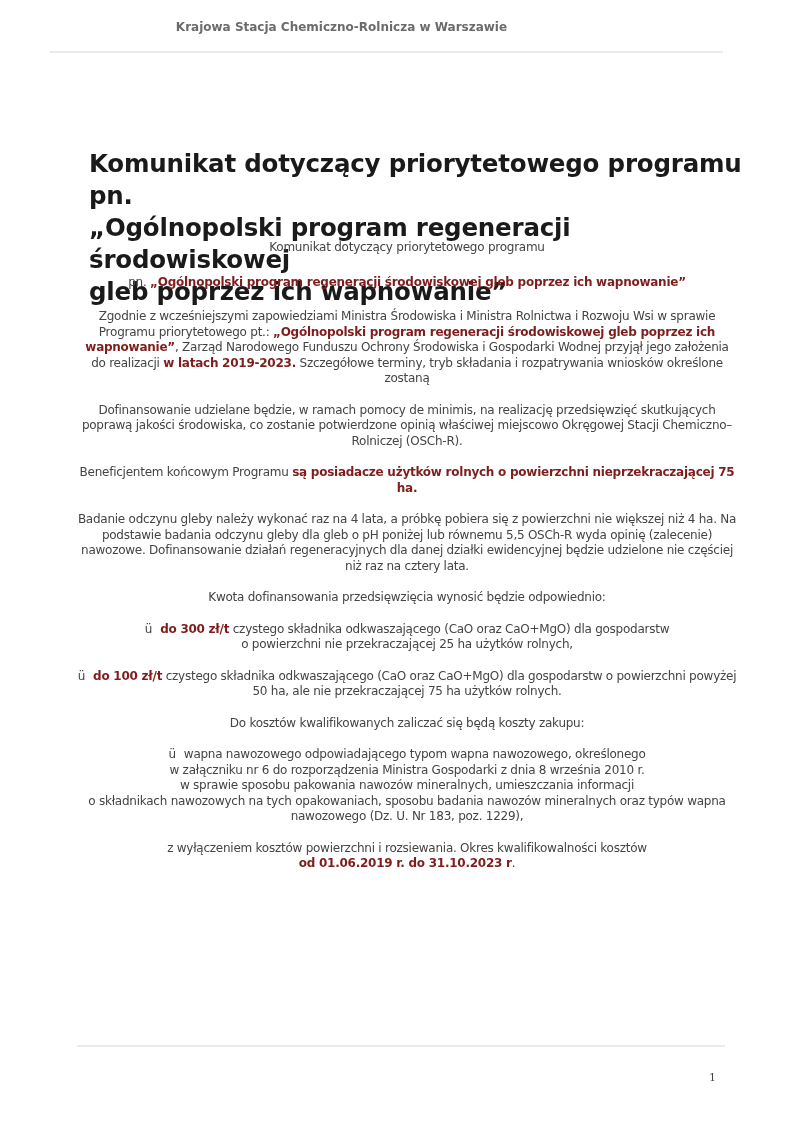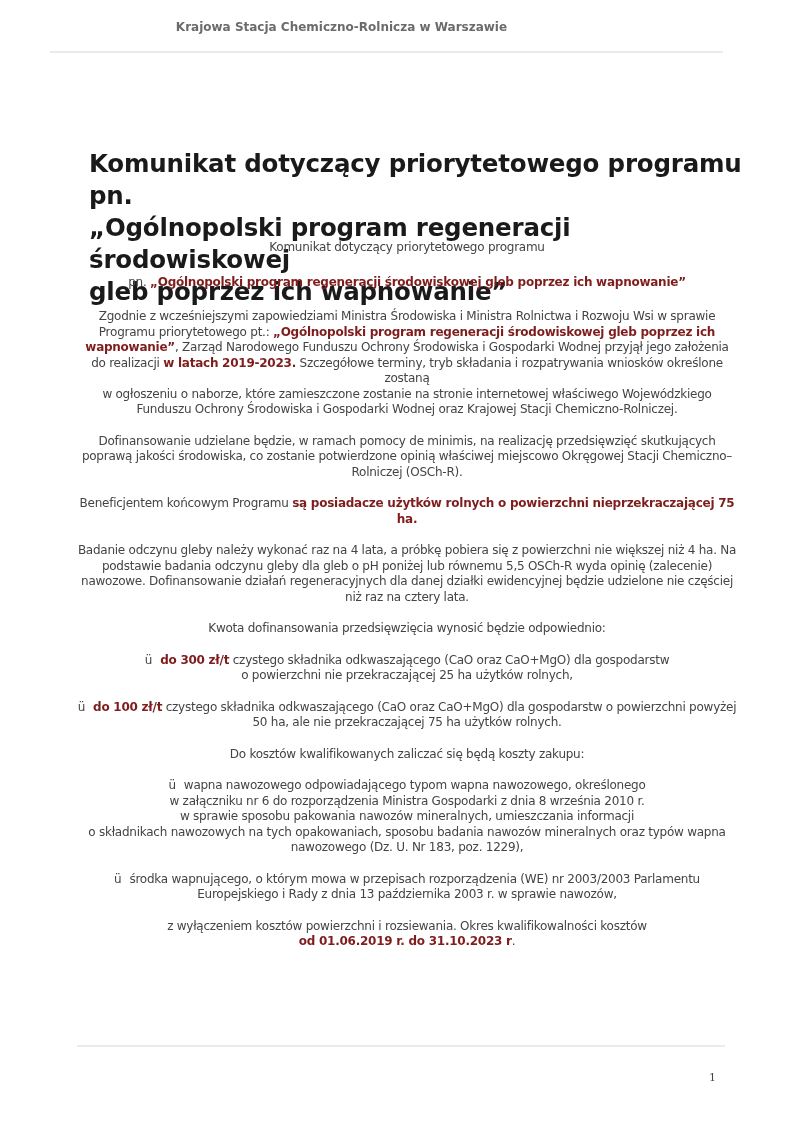--- a/index.html
+++ b/index.html
@@ -34,21 +34,20 @@
 </h1>
 
 <div class="content">
   <div class="p c1 center">Komunikat dotyczący priorytetowego programu</div>
   <div class="p c1 center">
     <span>pn. </span><b>„Ogólnopolski program regeneracji środowiskowej gleb poprzez ich wapnowanie”</b>
   </div>
 
   <div class="p">
     <span>Zgodnie z wcześniejszymi zapowiedziami Ministra Środowiska i Ministra Rolnictwa i Rozwoju Wsi w sprawie Programu priorytetowego pt.: </span><b>„Ogólnopolski program regeneracji środowiskowej gleb poprzez ich wapnowanie”</b><span>, Zarząd Narodowego Funduszu Ochrony Środowiska i Gospodarki Wodnej przyjął jego założenia do realizacji </span><b>w latach 2019-2023.</b><span> Szczegółowe terminy, tryb składania i rozpatrywania wniosków określone zostaną</span><br>
-    <span>w ogłoszeniu o naborze, które zamieszczone zostanie na stronie internetowej właściwego Wojewódzkiego Funduszu Ochrony Środowiska i Gospodarki Wodnej oraz Krajowej Stacji Chemiczno-Rolniczej.</span>
   </div>
 
   <div class="p">Dofinansowanie udzielane będzie, w ramach pomocy de minimis, na realizację przedsięwzięć skutkujących poprawą jakości środowiska, co zostanie potwierdzone opinią właściwej miejscowo Okręgowej Stacji Chemiczno–Rolniczej (OSCh-R).</div>
 
   <div class="p">
     <span>Beneficjentem końcowym Programu </span><b>są posiadacze użytków rolnych o powierzchni nieprzekraczającej 75 ha.</b>
   </div>
 
   <div class="p">Badanie odczynu gleby należy wykonać raz na 4 lata, a próbkę pobiera się z powierzchni nie większej niż 4 ha. Na podstawie badania odczynu gleby dla gleb o pH poniżej lub równemu 5,5 OSCh-R wyda opinię (zalecenie) nawozowe. Dofinansowanie działań regeneracyjnych dla danej działki ewidencyjnej będzie  udzielone nie częściej niż raz na cztery lata.</div>
 
@@ -63,23 +62,20 @@
   </div>
 
   <div class="p">Do kosztów kwalifikowanych zaliczać się będą koszty zakupu:</div>
 
   <div class="p">
     <span class="bullet">ü</span><span>wapna nawozowego odpowiadającego typom wapna nawozowego, określonego</span><br>
     <span>w załączniku nr 6 do rozporządzenia Ministra Gospodarki z dnia 8 września 2010 r.</span><br>
     <span>w sprawie sposobu pakowania nawozów mineralnych, umieszczania informacji</span><br>
     <span>o składnikach nawozowych na tych opakowaniach, sposobu badania nawozów mineralnych oraz typów wapna nawozowego (Dz. U. Nr 183, poz. 1229),</span>
   </div>
-  <div class="p">
-    <span class="bullet">ü</span><span>środka wapnującego, o którym mowa w przepisach rozporządzenia (WE) nr 2003/2003 Parlamentu Europejskiego i Rady z dnia 13 października 2003 r. w sprawie nawozów,</span>
-  </div>
 
   <div class="p">
     <span>z wyłączeniem kosztów powierzchni i rozsiewania. Okres kwalifikowalności kosztów</span><br>
     <b>od 01.06.2019 r. do 31.10.2023 r</b><span>.</span>
   </div>
 </div>
 
 <div class="hr-bot"></div>
 <div class="pagenum">1</div>
 

